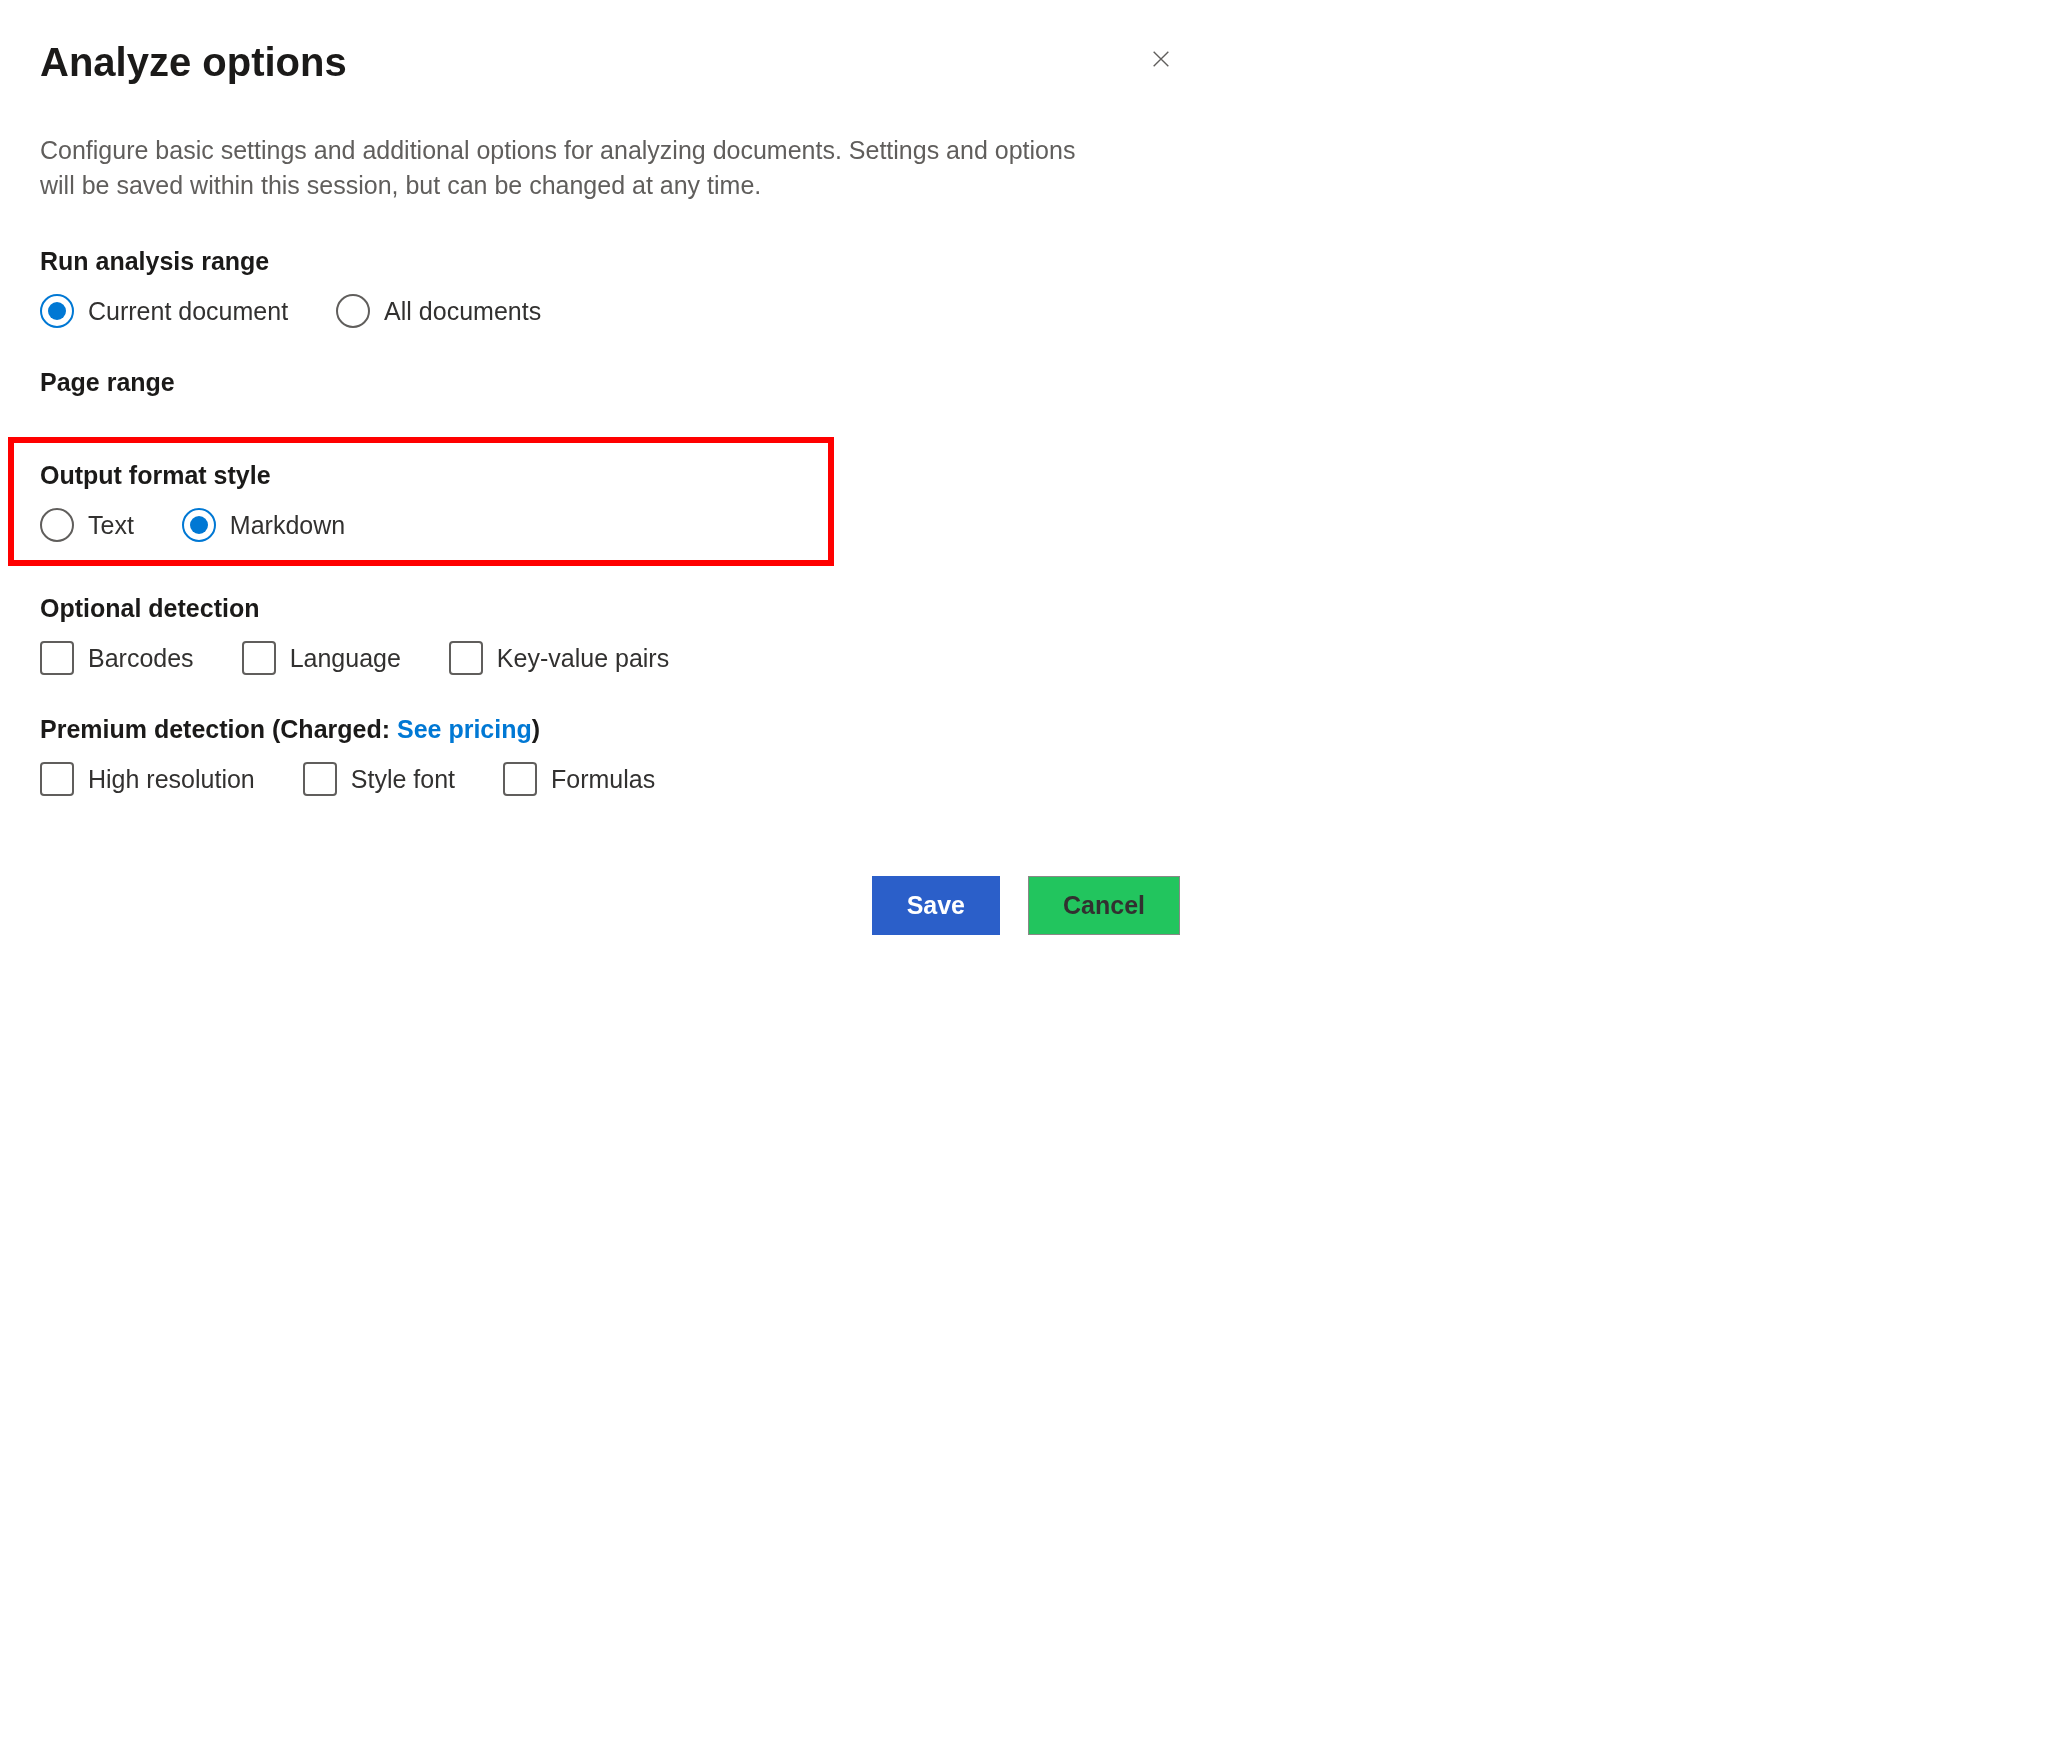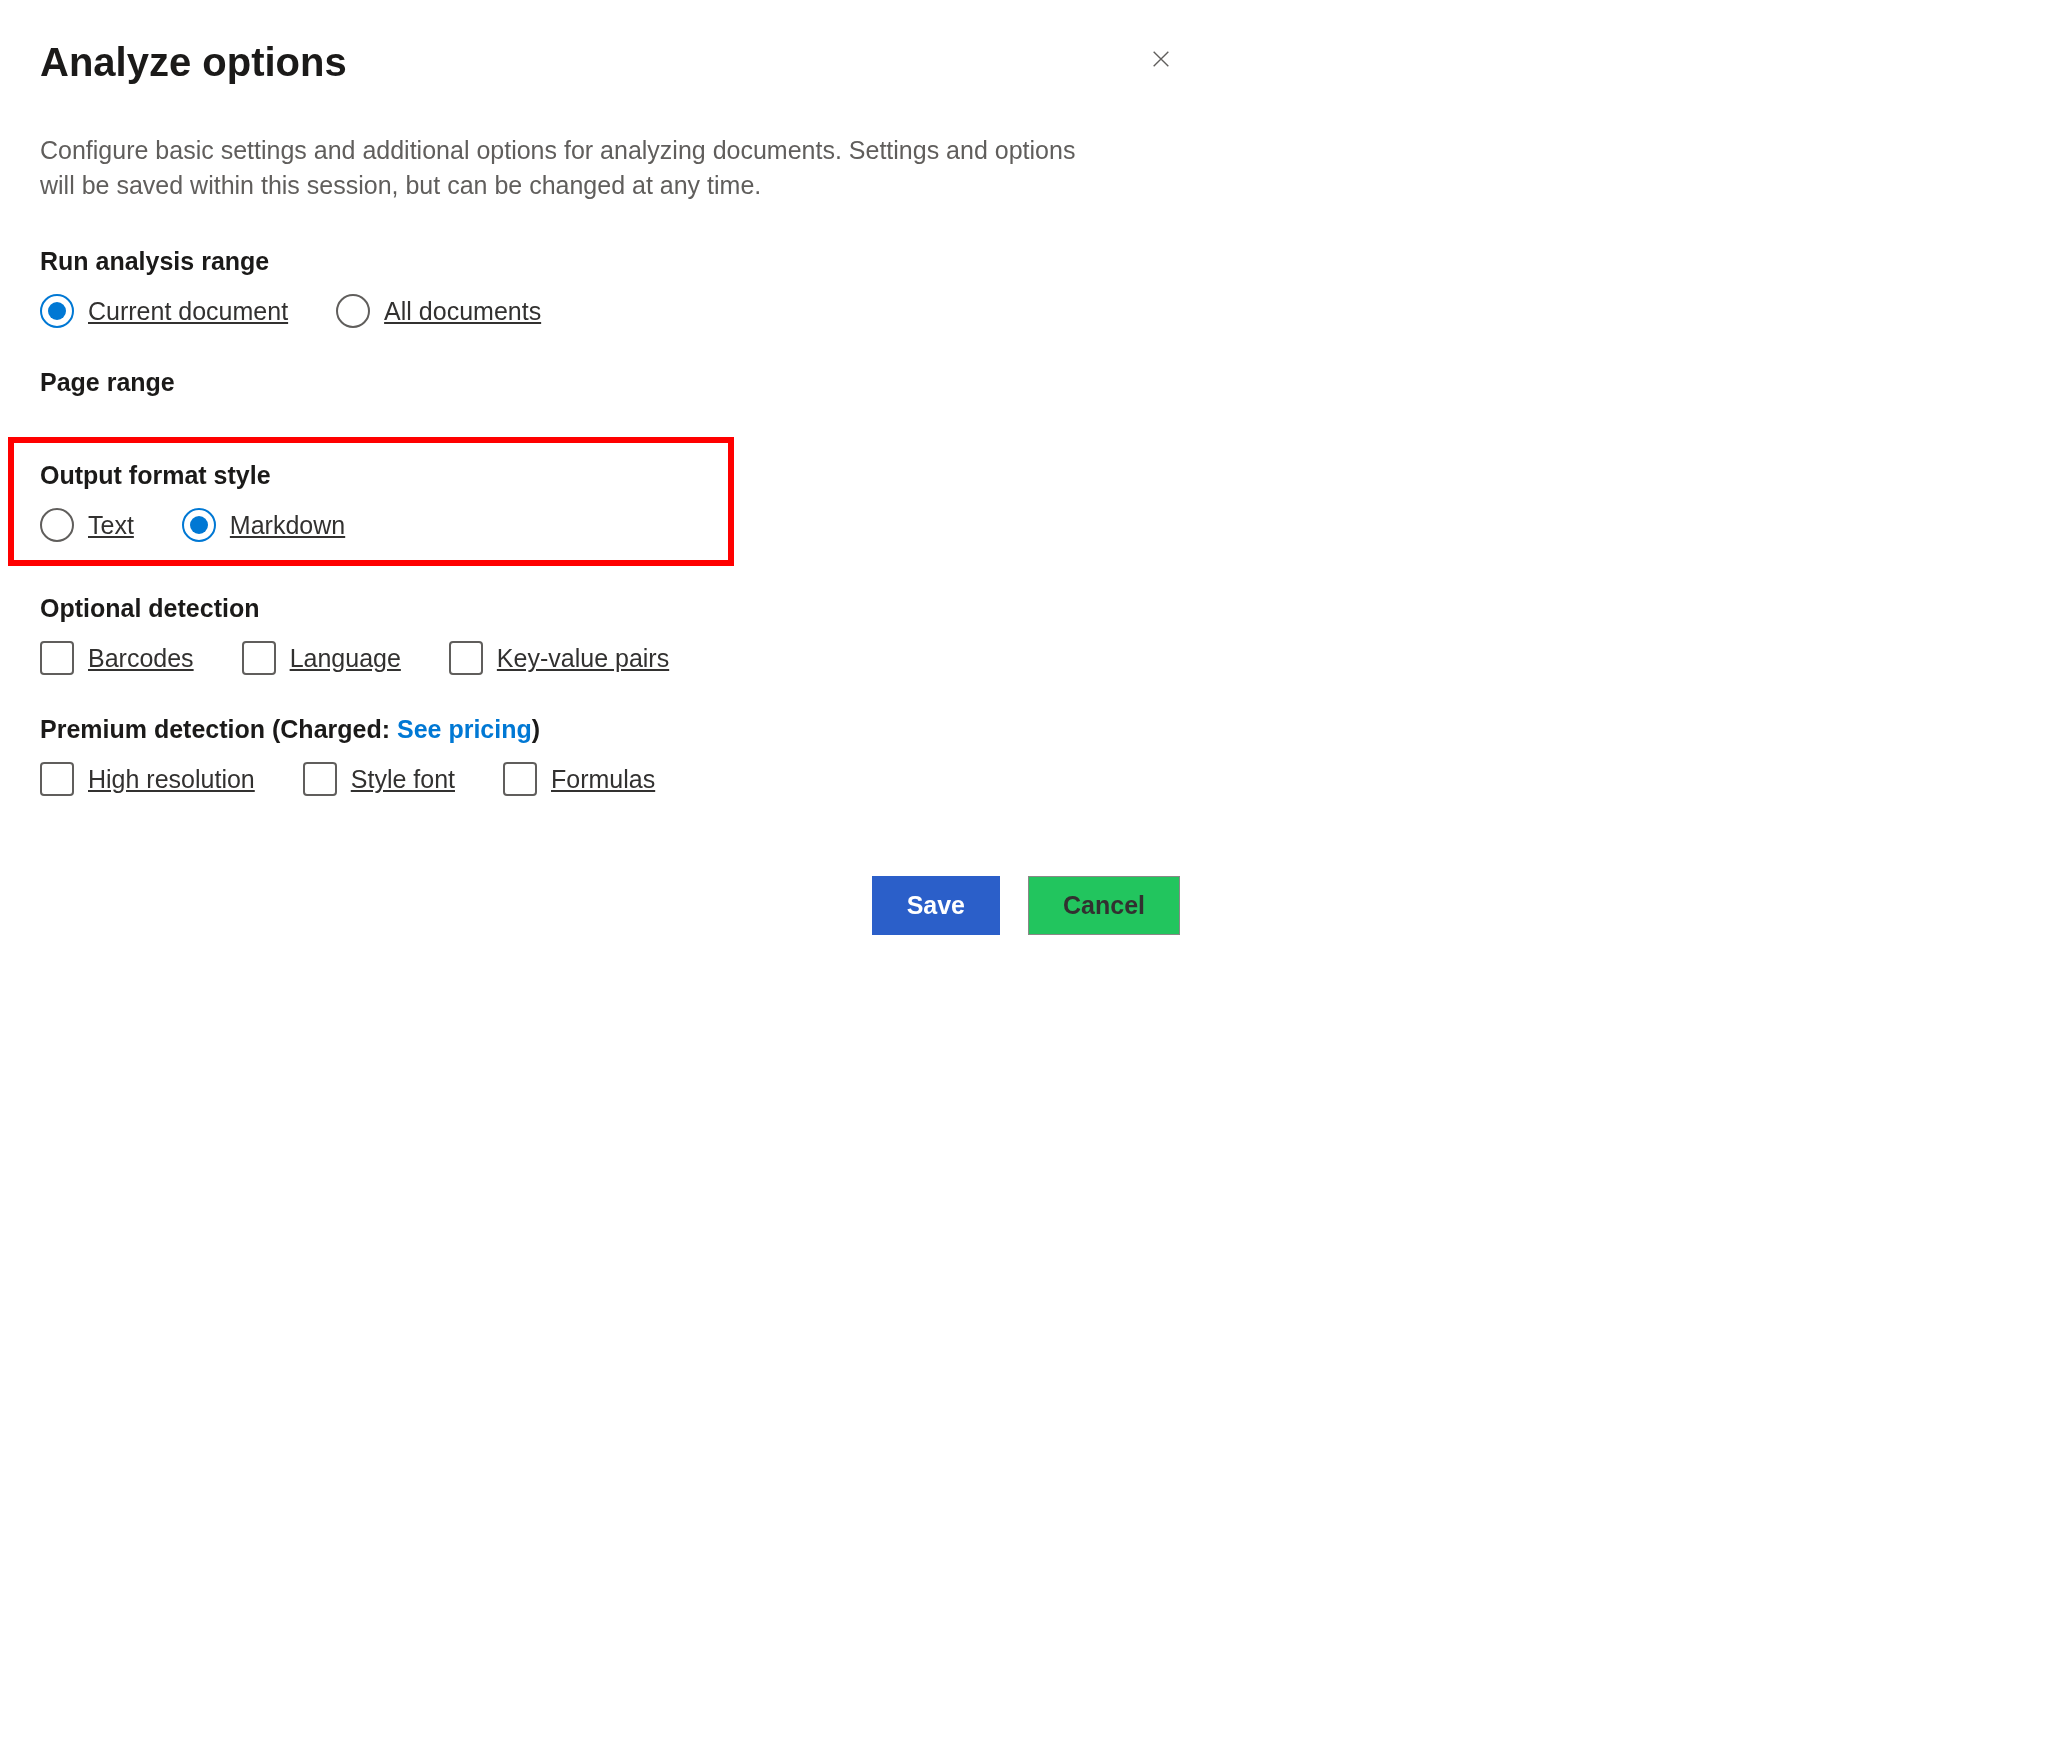--- a/index.html
+++ b/index.html
@@ -55,21 +55,20 @@
   .section-label {
     font-size: 25px;
     font-weight: 600;
     color: #1b1a19;
     margin-bottom: 18px;
   }
   .radio-row, .checkbox-row {
     display: flex;
     gap: 48px;
     align-items: center;
-    text-decoration: underline;
   }
   .radio-item, .checkbox-item {
     display: flex;
     align-items: center;
     gap: 14px;
     cursor: pointer;
   }
   .radio-circle {
     width: 34px;
     height: 34px;
@@ -102,21 +101,21 @@
     height: 34px;
     border: 2px solid #605e5c;
     border-radius: 4px;
     flex-shrink: 0;
   }
   .highlight-box {
     border: 6px solid #ff0000;
     padding: 18px 16px 18px 26px;
     margin-left: -32px;
     margin-bottom: 28px;
-    width: 726px;
+    width: 826px;
   }
   .highlight-box .section {
     margin-bottom: 0;
   }
   .premium-label {
     font-size: 25px;
     font-weight: 600;
     color: #1b1a19;
     margin-bottom: 18px;
   }

